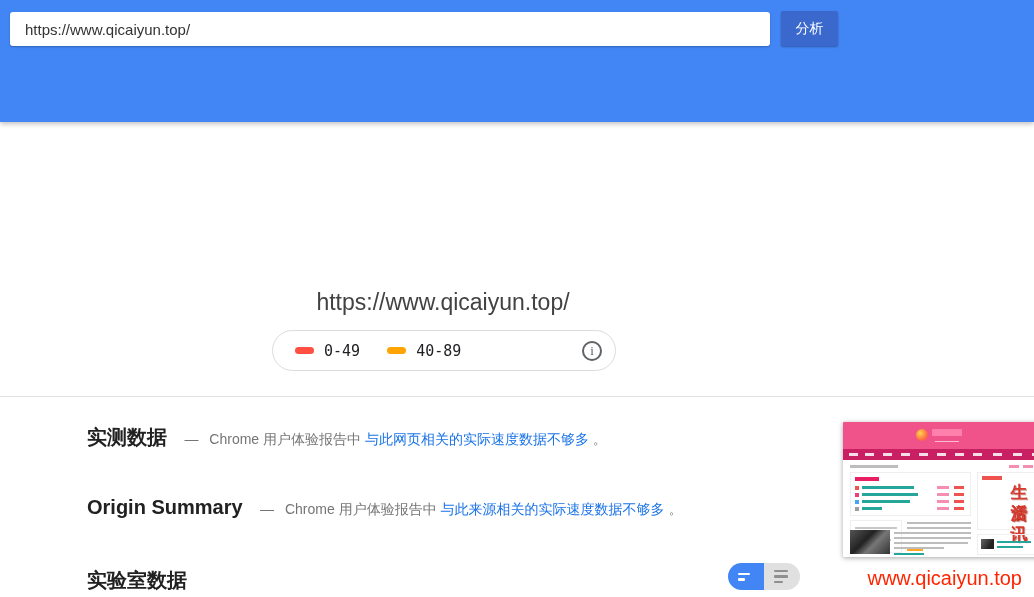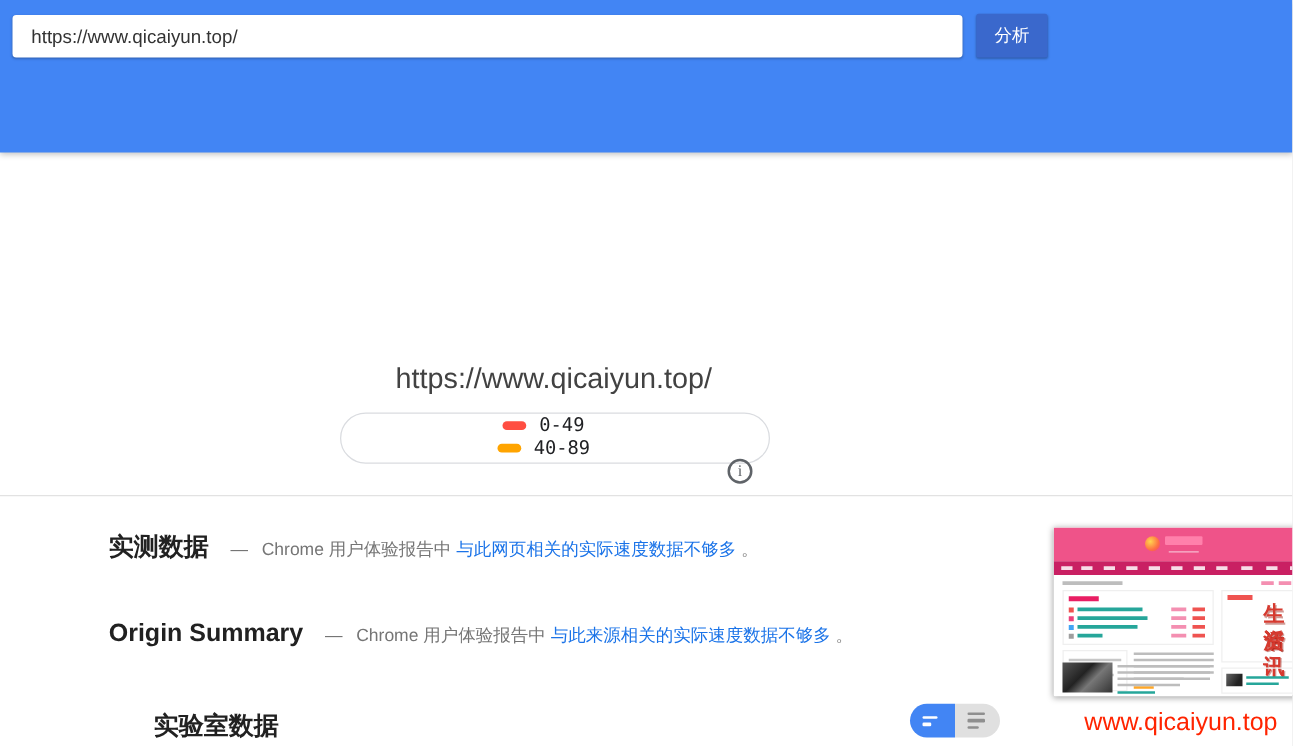--- a/index.html
+++ b/index.html
@@ -40,21 +40,21 @@
   
   .page-url {
     position:absolute; left:0; top:289px; width:886px;
     text-align:center; font-size:23px; color:#424242; font-weight:400;
   }
 
   
   .legend {
     position:absolute; left:272px; top:330px; width:344px; height:41px;
     border:1px solid #dadce0; border-radius:21px;
-    display:flex; align-items:center; padding:0 13px 0 22px;flex-direction:column;
+    display:flex; align-items:center; padding:0 13px 0 22px;
   }
   .legend-item { display:flex; align-items:center; margin-right:27px; }
   .legend-item:nth-child(3){ margin-right:14px; }
   .legend-dash { width:19px; height:7px; border-radius:3.5px; margin-right:10px; }
   .dash-red { background:#ff4e42; }
   .dash-orange { background:#ffa400; }
   .dash-green { background:#0cce6b; }
   .legend-label {
     font-family:"DejaVu Sans Mono", monospace; font-size:15px; color:#202124;
   }
@@ -71,21 +71,21 @@
   }
 
   
   .section-row { position:absolute; left:87px; white-space:nowrap; }
   .section-title { font-size:20px; font-weight:bold; color:#212121; }
   .section-desc { font-size:14px; color:#757575; margin-left:13px; }
   .section-sep { margin-right:7px; }
   .section-link { color:#1a73e8; text-decoration:none; cursor:pointer; }
   .row-field { top:424px; }
   .row-origin { top:496px; }
-  .row-lab { top:567px;margin-left:36px; }
+  .row-lab { top:567px; }
 
   
   .view-toggle { position:absolute; left:728px; top:563px; display:flex; }
   .toggle-seg {
     width:36px; height:27px; border:none; cursor:pointer;
     display:flex; flex-direction:column; justify-content:center;
     padding-left:10px; gap:3px;
   }
   .toggle-left { background:#4285f4; border-radius:14px 0 0 14px; }
   .toggle-right { background:#e0e0e0; border-radius:0 14px 14px 0; }

